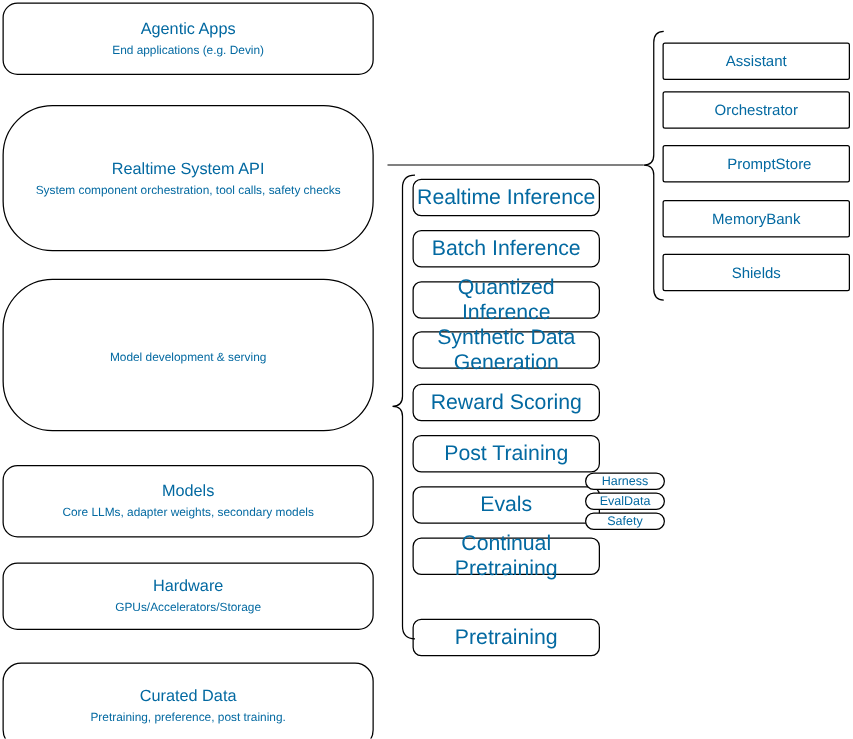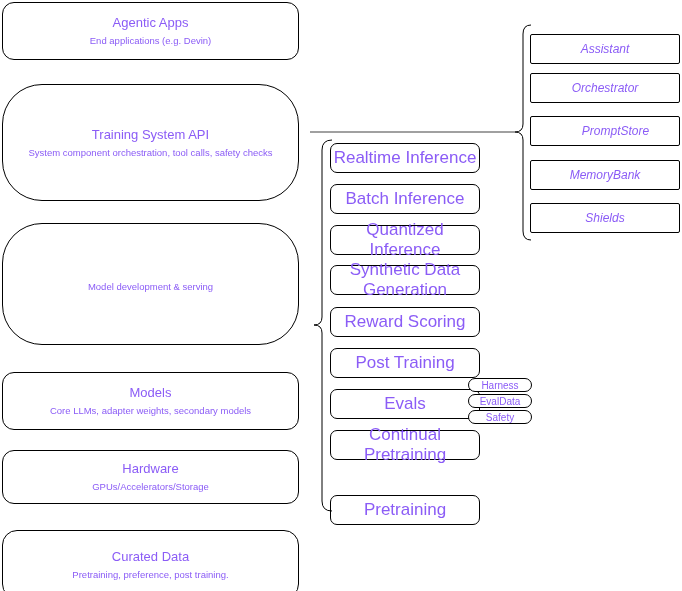--- a/index.html
+++ b/index.html
@@ -1,40 +1,40 @@
 <!DOCTYPE html>
 <html><head>
 <meta charset="utf-8">
 <style>
   html,body{margin:0;padding:0;background:#ffffff;}
   .canvas{
     position:relative;
     width:682px;height:591px;
     background:#ffffff;
     font-family:"Liberation Sans", sans-serif;
-    color:#8b5cf6;
+    color:#0369a1;
     overflow:hidden;
   }
   .box{
     position:absolute;
     box-sizing:border-box;
     border:1px solid #000;
     background:#fff;
     display:flex;
     flex-direction:column;
     align-items:center;
     justify-content:center;
     text-align:center;
     z-index:1;
   }
   .left-box{left:2px;width:297px;}
   .title{font-size:13px;line-height:15px;}
   .subtitle{font-size:9.5px;line-height:12px;margin-top:5px;}
   .mid-box{left:330px;width:150px;height:30px;border-radius:7px;font-size:17px;}
-  .right-box{left:530px;width:150px;height:30px;border-radius:2px;font-size:12px;font-style:italic;}
+  .right-box{left:530px;width:150px;height:30px;border-radius:2px;font-size:12px;}
   .pill{
     position:absolute;
     left:468px;width:64px;height:14px;
     box-sizing:border-box;
     border:1px solid #000;border-radius:8px;
     background:#fff;
     display:flex;align-items:center;justify-content:center;
     font-size:10px;
     z-index:3;
   }
@@ -48,21 +48,21 @@
 <body>
 
 <div class="canvas">
 
   <div class="box left-box" style="top:2px;height:58px;border-radius:12px;">
     <div class="title">Agentic Apps</div>
     <div class="subtitle">End applications (e.g. Devin)</div>
   </div>
 
   <div class="box left-box" style="top:84px;height:117px;border-radius:40px;">
-    <div class="title">Training System API</div>
+    <div class="title">Realtime System API</div>
     <div class="subtitle">System component orchestration, tool calls, safety checks</div>
   </div>
 
   <div class="box left-box" style="top:223px;height:122px;border-radius:40px;">
     <div class="subtitle">Model development &amp; serving</div>
   </div>
 
   <div class="box left-box" style="top:372px;height:58px;border-radius:12px;">
     <div class="title">Models</div>
     <div class="subtitle">Core LLMs, adapter weights, secondary models</div>

